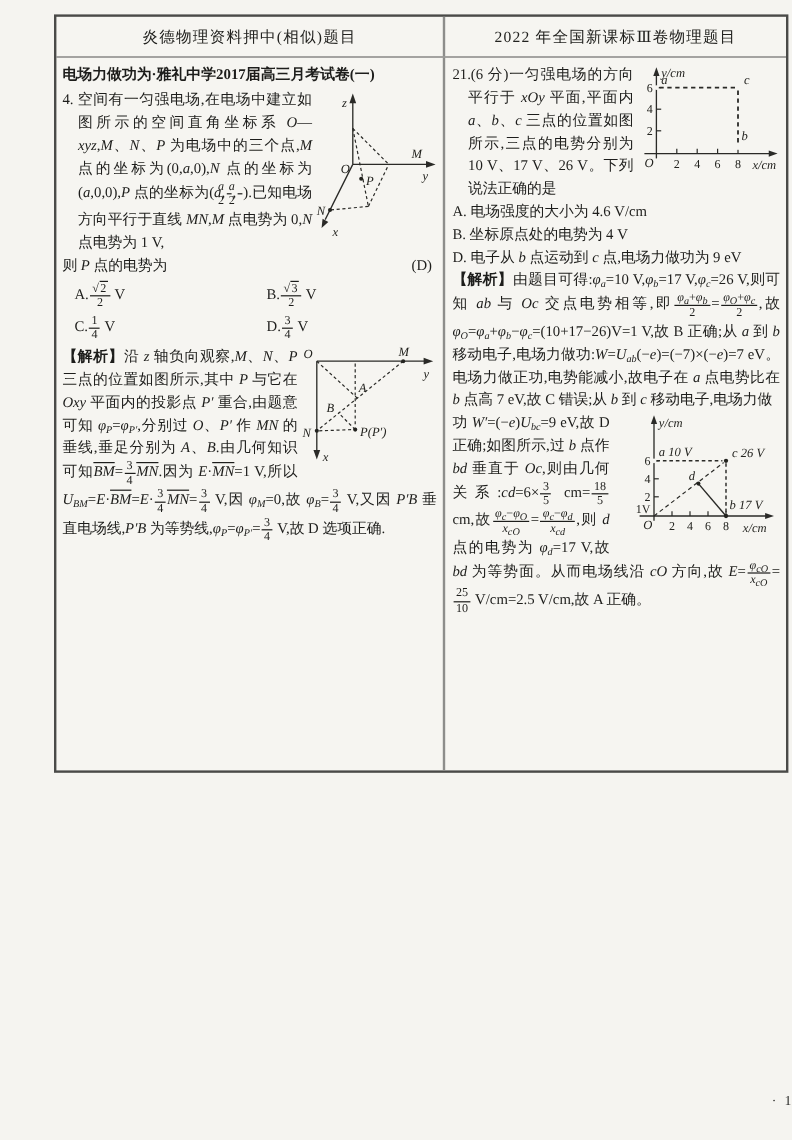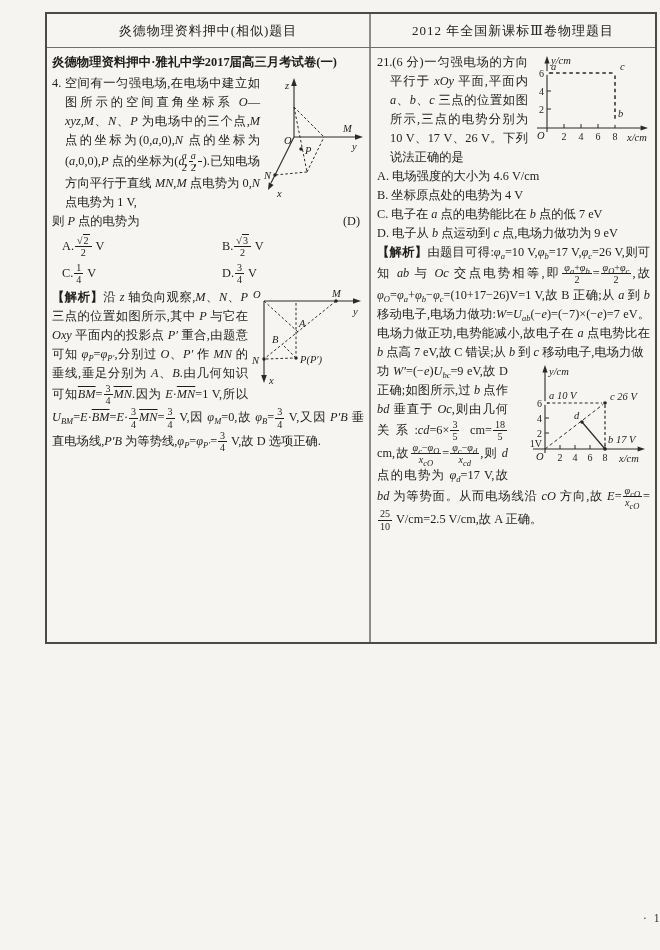--- a/index.html
+++ b/index.html
@@ -36,26 +36,26 @@
   svg line,svg path,svg polyline{stroke:#2a2a27;}
   .ansline{margin-top:1px;}
 </style>
 </head>
 <body>
 
 <div class="sheet">
   <div class="doc-table">
     <div class="thead">
       <div class="th th-left">炎德物理资料押中(相似)题目</div>
-      <div class="th th-right">2012 年全国新课标Ⅲ卷物理题目</div>
+      <div class="th th-right">2022 年全国新课标Ⅲ卷物理题目</div>
     </div>
     <div class="tbody">
 
       <div class="td td-left">
-        <div class="title">炎德物理资料押中·雅礼中学2017届高三月考试卷(一)</div>
+        <div class="title">电场力做功为·雅礼中学2017届高三月考试卷(一)</div>
 
         <div class="para hang">
           <svg class="fl" width="100" height="128" viewBox="0 0 100 128">
             <line x1="30" y1="62" x2="30" y2="9" stroke-width="1.1"></line>
             <polygon points="30,3 27.2,11 32.8,11" fill="#2a2a27"></polygon>
             <line x1="30" y1="62" x2="93" y2="62" stroke-width="1.1"></line>
             <polygon points="99,62 91,59.2 91,64.8" fill="#2a2a27"></polygon>
             <line x1="30" y1="62" x2="7" y2="108" stroke-width="1.1"></line>
             <polygon points="4,115 9.6,109.9 4.8,107.2" fill="#2a2a27"></polygon>
             <line x1="30" y1="32" x2="60" y2="62" stroke-dasharray="2.6,2.2" stroke-width="1"></line>
@@ -149,21 +149,20 @@
             <text class="tk" x="83" y="86" text-anchor="middle">8</text>
             <text x="19" y="16">a</text>
             <text x="88" y="16">c</text>
             <text x="86" y="63">b</text>
           </svg>
           <span>21.(6 分)一匀强电场的方向平行于 <i>xOy</i> 平面,平面内 <i>a</i>、<i>b</i>、<i>c</i> 三点的位置如图所示,三点的电势分别为 10 V、17 V、26 V。下列说法正确的是</span>
         </div>
 
         <div>A. 电场强度的大小为 4.6 V/cm</div>
         <div>B. 坐标原点处的电势为 4 V</div>
-        <div>C. 电子在 <i>a</i> 点的电势能比在 <i>b</i> 点的低 7 eV</div>
         <div>D. 电子从 <i>b</i> 点运动到 <i>c</i> 点,电场力做功为 9 eV</div>
 
         <div class="para">
           <b>【解析】</b><span>由题目可得:<span><i>φ</i><sub>a</sub></span>=10 V,<span><i>φ</i><sub>b</sub></span>=17 V,<span><i>φ</i><sub>c</sub></span>=26 V,则可知 <i>ab</i> 与 <i>Oc</i> 交点电势相等,即<span class="frac"><span class="fn"><span><i>φ</i><sub>a</sub></span>+<span><i>φ</i><sub>b</sub></span></span><span class="fd">2</span></span>=<span class="frac"><span class="fn"><span><i>φ</i><sub>O</sub></span>+<span><i>φ</i><sub>c</sub></span></span><span class="fd">2</span></span>,故 <span><i>φ</i><sub>O</sub></span>=<span><i>φ</i><sub>a</sub></span>+<span><i>φ</i><sub>b</sub></span>−<span><i>φ</i><sub>c</sub></span>=(10+17−26)V=1 V,故 B 正确;从 <i>a</i> 到 <i>b</i> 移动电子,电场力做功:<i>W</i>=<span><i>U</i><sub>ab</sub></span>(−<i>e</i>)=(−7)×(−<i>e</i>)=7 eV。电场力做正功,电势能减小,故电子在 <i>a</i> 点电势比在 <i>b</i> 点高 7 eV,故 C 错误;从 <i>b</i> 到 <i>c</i> 移动电子,电场力做</span>
         </div>
         <div class="para">
           <svg class="fl" width="138" height="108" viewBox="0 0 138 108">
             <line x1="33" y1="90" x2="33" y2="7" stroke-width="1.1"></line>
             <polygon points="33,2 30.4,9.4 35.6,9.4" fill="#2a2a27"></polygon>
             <line x1="21" y1="86" x2="128" y2="86" stroke-width="1.1"></line>

